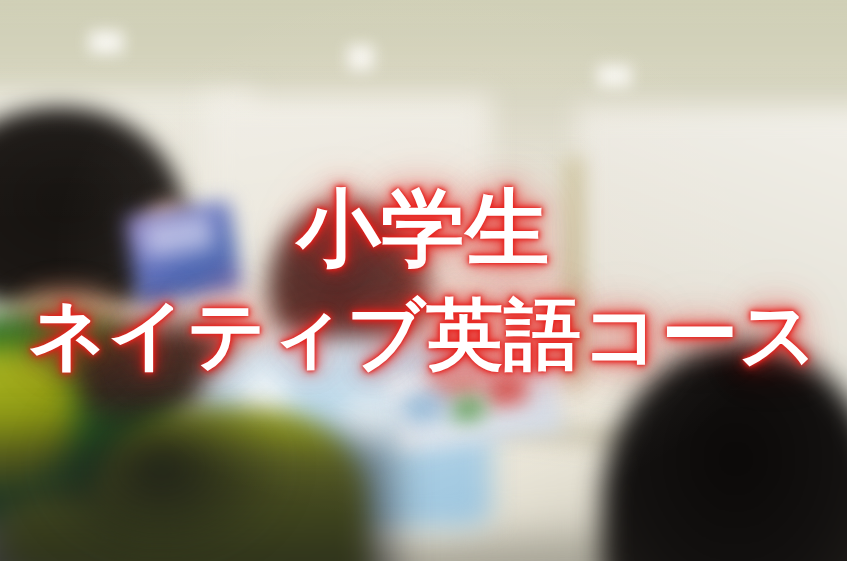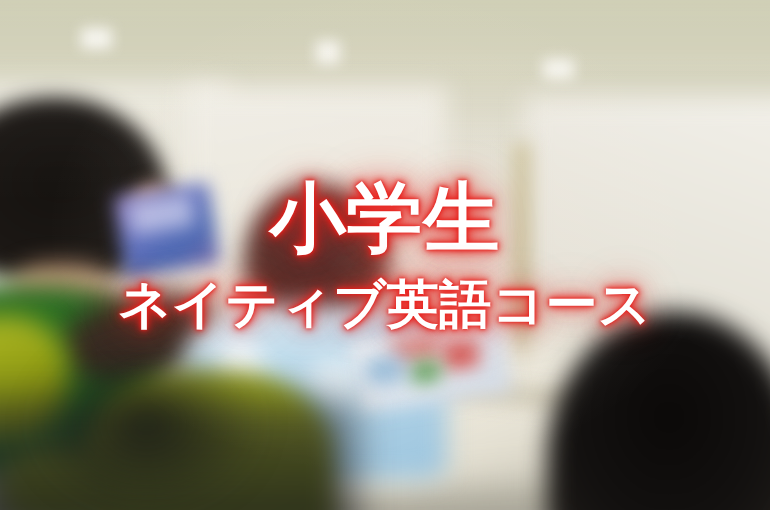--- a/index.html
+++ b/index.html
@@ -309,21 +309,21 @@
       0 0 11px rgba(232,32,28,0.95),
       0 0 20px rgba(232,32,28,0.75),
       0 0 34px rgba(232,32,28,0.45),
       0 0 52px rgba(232,32,28,0.25);
   }
   .line-1 {
     font-size: 76px;
     margin-bottom: 22px;
   }
   .line-2 {
-    font-size: 52px;
+    font-size: 70px;
     text-align: right;
   }
 </style>
 </head>
 <body>
 
 <div id="banner">
 
   <div class="photo">
     <div class="photo-layer base"></div>

